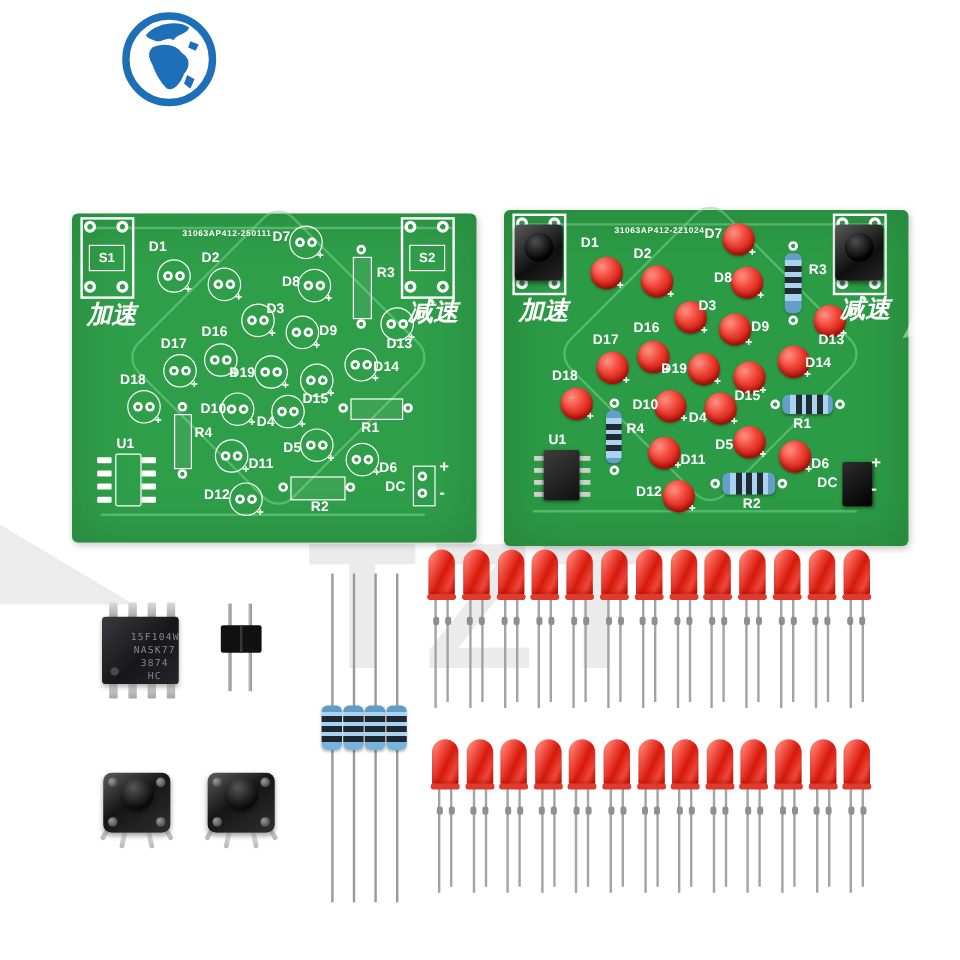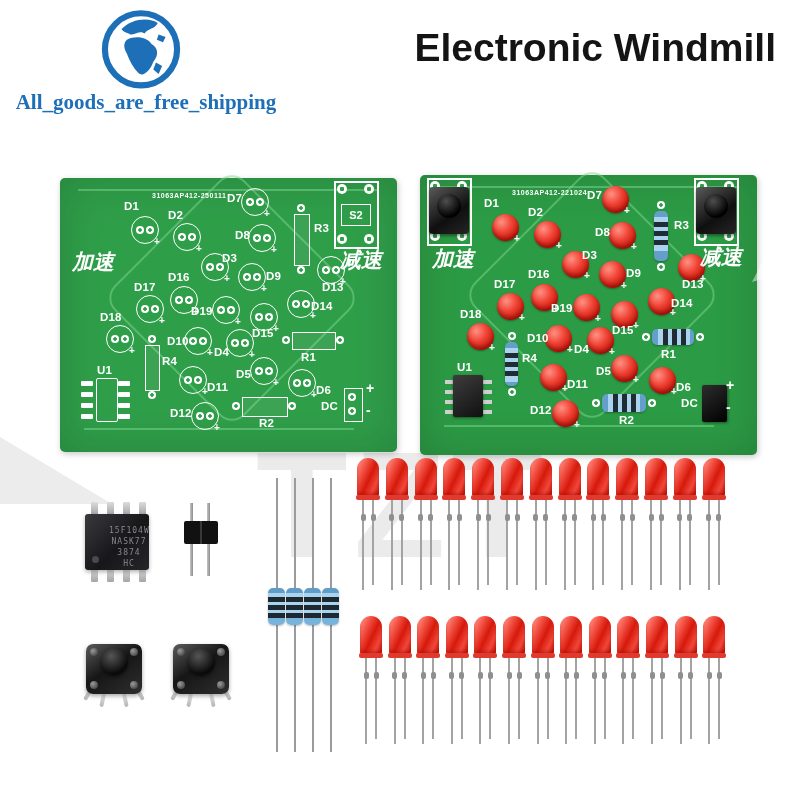--- a/index.html
+++ b/index.html
@@ -99,32 +99,37 @@
 
   <div class="globe">
     <svg viewBox="0 0 100 100" width="94" height="88">
       <circle cx="50" cy="47" r="41" fill="#ffffff" stroke="#1d6fb8" stroke-width="7"></circle>
       <path fill="#1d6fb8" d="M28 24 C38 12 60 10 69 17 C66 24 58 23 54 29 C48 25 44 31 38 30 C34 28 30 28 28 24 Z"></path>
       <path fill="#1d6fb8" d="M34 36 C44 31 57 33 62 41 C69 45 71 53 64 61 C61 70 53 79 47 74 C41 68 37 60 34 52 C30 45 30 40 34 36 Z"></path>
       <path fill="#1d6fb8" d="M67 62 l7 4 -4 9 -6 -5 Z"></path>
       <path fill="#1d6fb8" d="M70 30 l8 3 -3 6 -7 -3 Z"></path>
     </svg>
   </div>
-  <div class="logo-text">All_goods_are_free_shipping</div>
-  <div class="title">Electronic Windmill</div>
 
   <div class="wm">TZT</div>
   <div class="wm-frag f1"></div>
   <div class="wm-frag f2"></div>
 
   <div class="pcb" id="board-bare">
     <div class="serial">31063AP412-250111</div>
   <div class="trace" style="left: 18px; top: 11px; width: 300px; height: 0px; border-top: 2px solid rgba(125, 215, 145, 0.5);"></div>
       <div class="trace trace-oct" style="left: 80px; top: 28px; width: 180px; height: 180px;"></div>
       <div class="trace" style="left: 24px; top: 250px; width: 270px; height: 0px; border-top: 2px solid rgba(125, 215, 145, 0.5);"></div>
+      <div class="sbox" style="left: 7px;">
+        <div class="spad" style="left: 1px; top: 1px;"></div>
+        <div class="spad" style="left: 28px; top: 1px;"></div>
+        <div class="spad" style="left: 1px; top: 51px;"></div>
+        <div class="spad" style="left: 28px; top: 51px;"></div>
+        <div class="slabel">S1</div>
+      </div>
       <div class="sbox" style="left: 274px;">
         <div class="spad" style="left: 1px; top: 1px;"></div>
         <div class="spad" style="left: 28px; top: 1px;"></div>
         <div class="spad" style="left: 1px; top: 51px;"></div>
         <div class="spad" style="left: 28px; top: 51px;"></div>
         <div class="slabel">S2</div>
       </div>
       <div class="cn-label" style="left: 12px; top: 70px;">加速</div>
       <div class="cn-label" style="left: 280px; top: 68px;">减速</div>
       <div class="fp" style="left: 71px; top: 38px;">

